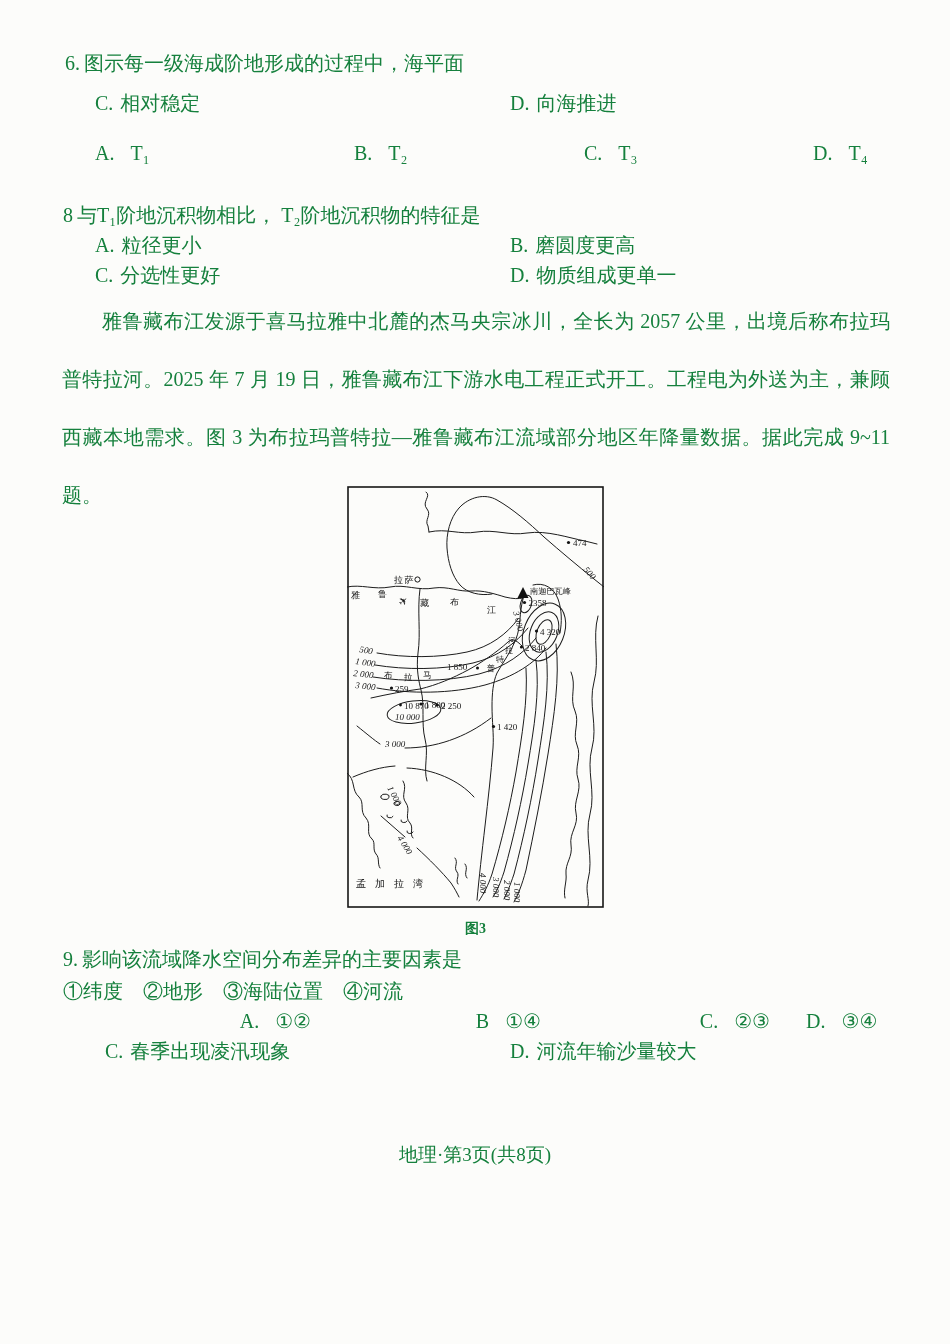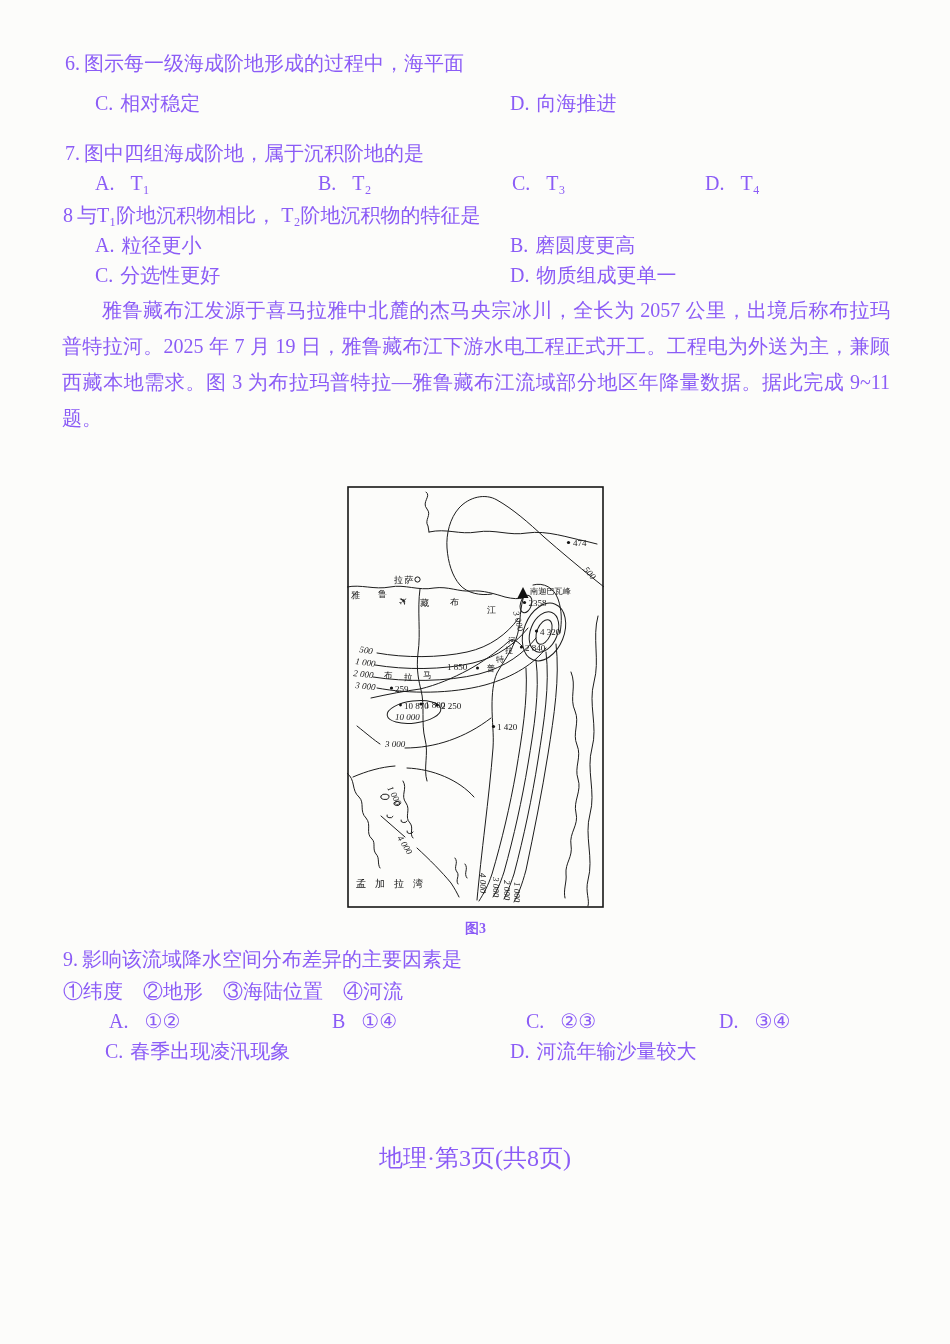--- a/index.html
+++ b/index.html
@@ -1,35 +1,35 @@
 <!DOCTYPE html>
 <html><head>
 <meta charset="utf-8">
 <style>
   html,body{margin:0;padding:0;background:#e8e8e8;}
   .page{
     position:relative;width:950px;height:1344px;margin:0 auto;
-    background:#fcfcfa;color:#8b5cf6;
+    background:#fcfcfa;color:#15803d;
     font-family:"Liberation Serif","DejaVu Serif",serif;
     font-size:20px;overflow:hidden;
   }
   .blk{position:absolute;line-height:30px;white-space:nowrap;}
   .stem .num{margin-right:4px;}
   .optrow2{margin-left:30px;display:grid;grid-template-columns:415px auto;line-height:30px;}
-  .optrow4{margin-left:30px;display:grid;grid-template-columns:223px 194px 193px auto;line-height:30px;}
+  .optrow4{margin-left:30px;display:grid;grid-template-columns:223px 194px 193px auto;line-height:30px;gap:36px;}
   .opt .ol{margin-right:7px;}
   .opt.wide .ol{margin-right:16px;}
   .passage{
     position:absolute;left:62px;top:292px;width:828px;
-    line-height:36px;text-align:justify;text-indent:2em;white-space:normal;
+    line-height:58px;text-align:justify;text-indent:2em;white-space:normal;
   }
   .mapbox{position:absolute;left:347px;top:486px;width:257px;height:422px;}
   .figcap{position:absolute;left:347px;top:920px;width:257px;text-align:center;
     font-weight:bold;font-size:14px;}
-  .footer{position:absolute;left:0;top:1142px;width:950px;text-align:center;font-size:24px;}
+  .footer{position:absolute;left:0;top:1142px;width:950px;text-align:center;font-size:19px;}
   svg text{fill:#151515;font-family:"Liberation Serif","DejaVu Serif",serif;}
   svg .cn{font-size:9px;}
   svg .num{font-size:9px;font-style:italic;}
   svg .pt{font-size:9px;}
 </style>
 </head>
 <body>
 
 <div class="page">
 
@@ -37,23 +37,20 @@
     <div class="stem" style="margin-bottom:10px;">
       <span class="num">6.</span><span>图示每一级海成阶地形成的过程中，海平面</span>
     </div>
     <div class="optrow2">
       <span class="opt"><span class="ol">C.</span><span>相对稳定</span></span>
       <span class="opt"><span class="ol">D.</span><span>向海推进</span></span>
     </div>
   </div>
 
   <div class="blk" style="left:65px;top:138px;">
-    <div class="stem">
-      <span class="num">7.</span><span>图中四组海成阶地，属于沉积阶地的是</span>
-    </div>
     <div class="optrow4">
       <span class="opt wide"><span class="ol">A.</span><span>T₁</span></span>
       <span class="opt wide"><span class="ol">B.</span><span>T₂</span></span>
       <span class="opt wide"><span class="ol">C.</span><span>T₃</span></span>
       <span class="opt wide"><span class="ol">D.</span><span>T₄</span></span>
     </div>
   </div>
 
   <div class="blk" style="left:63px;top:200px;">
     <div class="stem">
@@ -203,21 +200,21 @@
     </svg>
   </div>
 
   <div class="figcap">图3</div>
 
   <div class="blk" style="left:63px;top:944px;">
     <div class="stem" style="margin-bottom:2px;">
       <span class="num">9.</span><span>影响该流域降水空间分布差异的主要因素是</span>
     </div>
     <div style="">①纬度　②地形　③海陆位置　④河流</div>
-    <div class="optrow4" style="margin-left:46px;">
+    <div class="optrow4" style="margin-left:25px;text-align:right;">
       <span class="opt wide"><span class="ol">A.</span><span>①②</span></span>
       <span class="opt wide"><span class="ol">B</span><span>①④</span></span>
       <span class="opt wide"><span class="ol">C.</span><span>②③</span></span>
       <span class="opt wide"><span class="ol">D.</span><span>③④</span></span>
     </div>
   </div>
 
   <div class="blk" style="left:66px;top:1036px;">
     <div class="optrow2" style="margin-left:39px;grid-template-columns:405px auto;">
       <span class="opt"><span class="ol">C.</span><span>春季出现凌汛现象</span></span>

